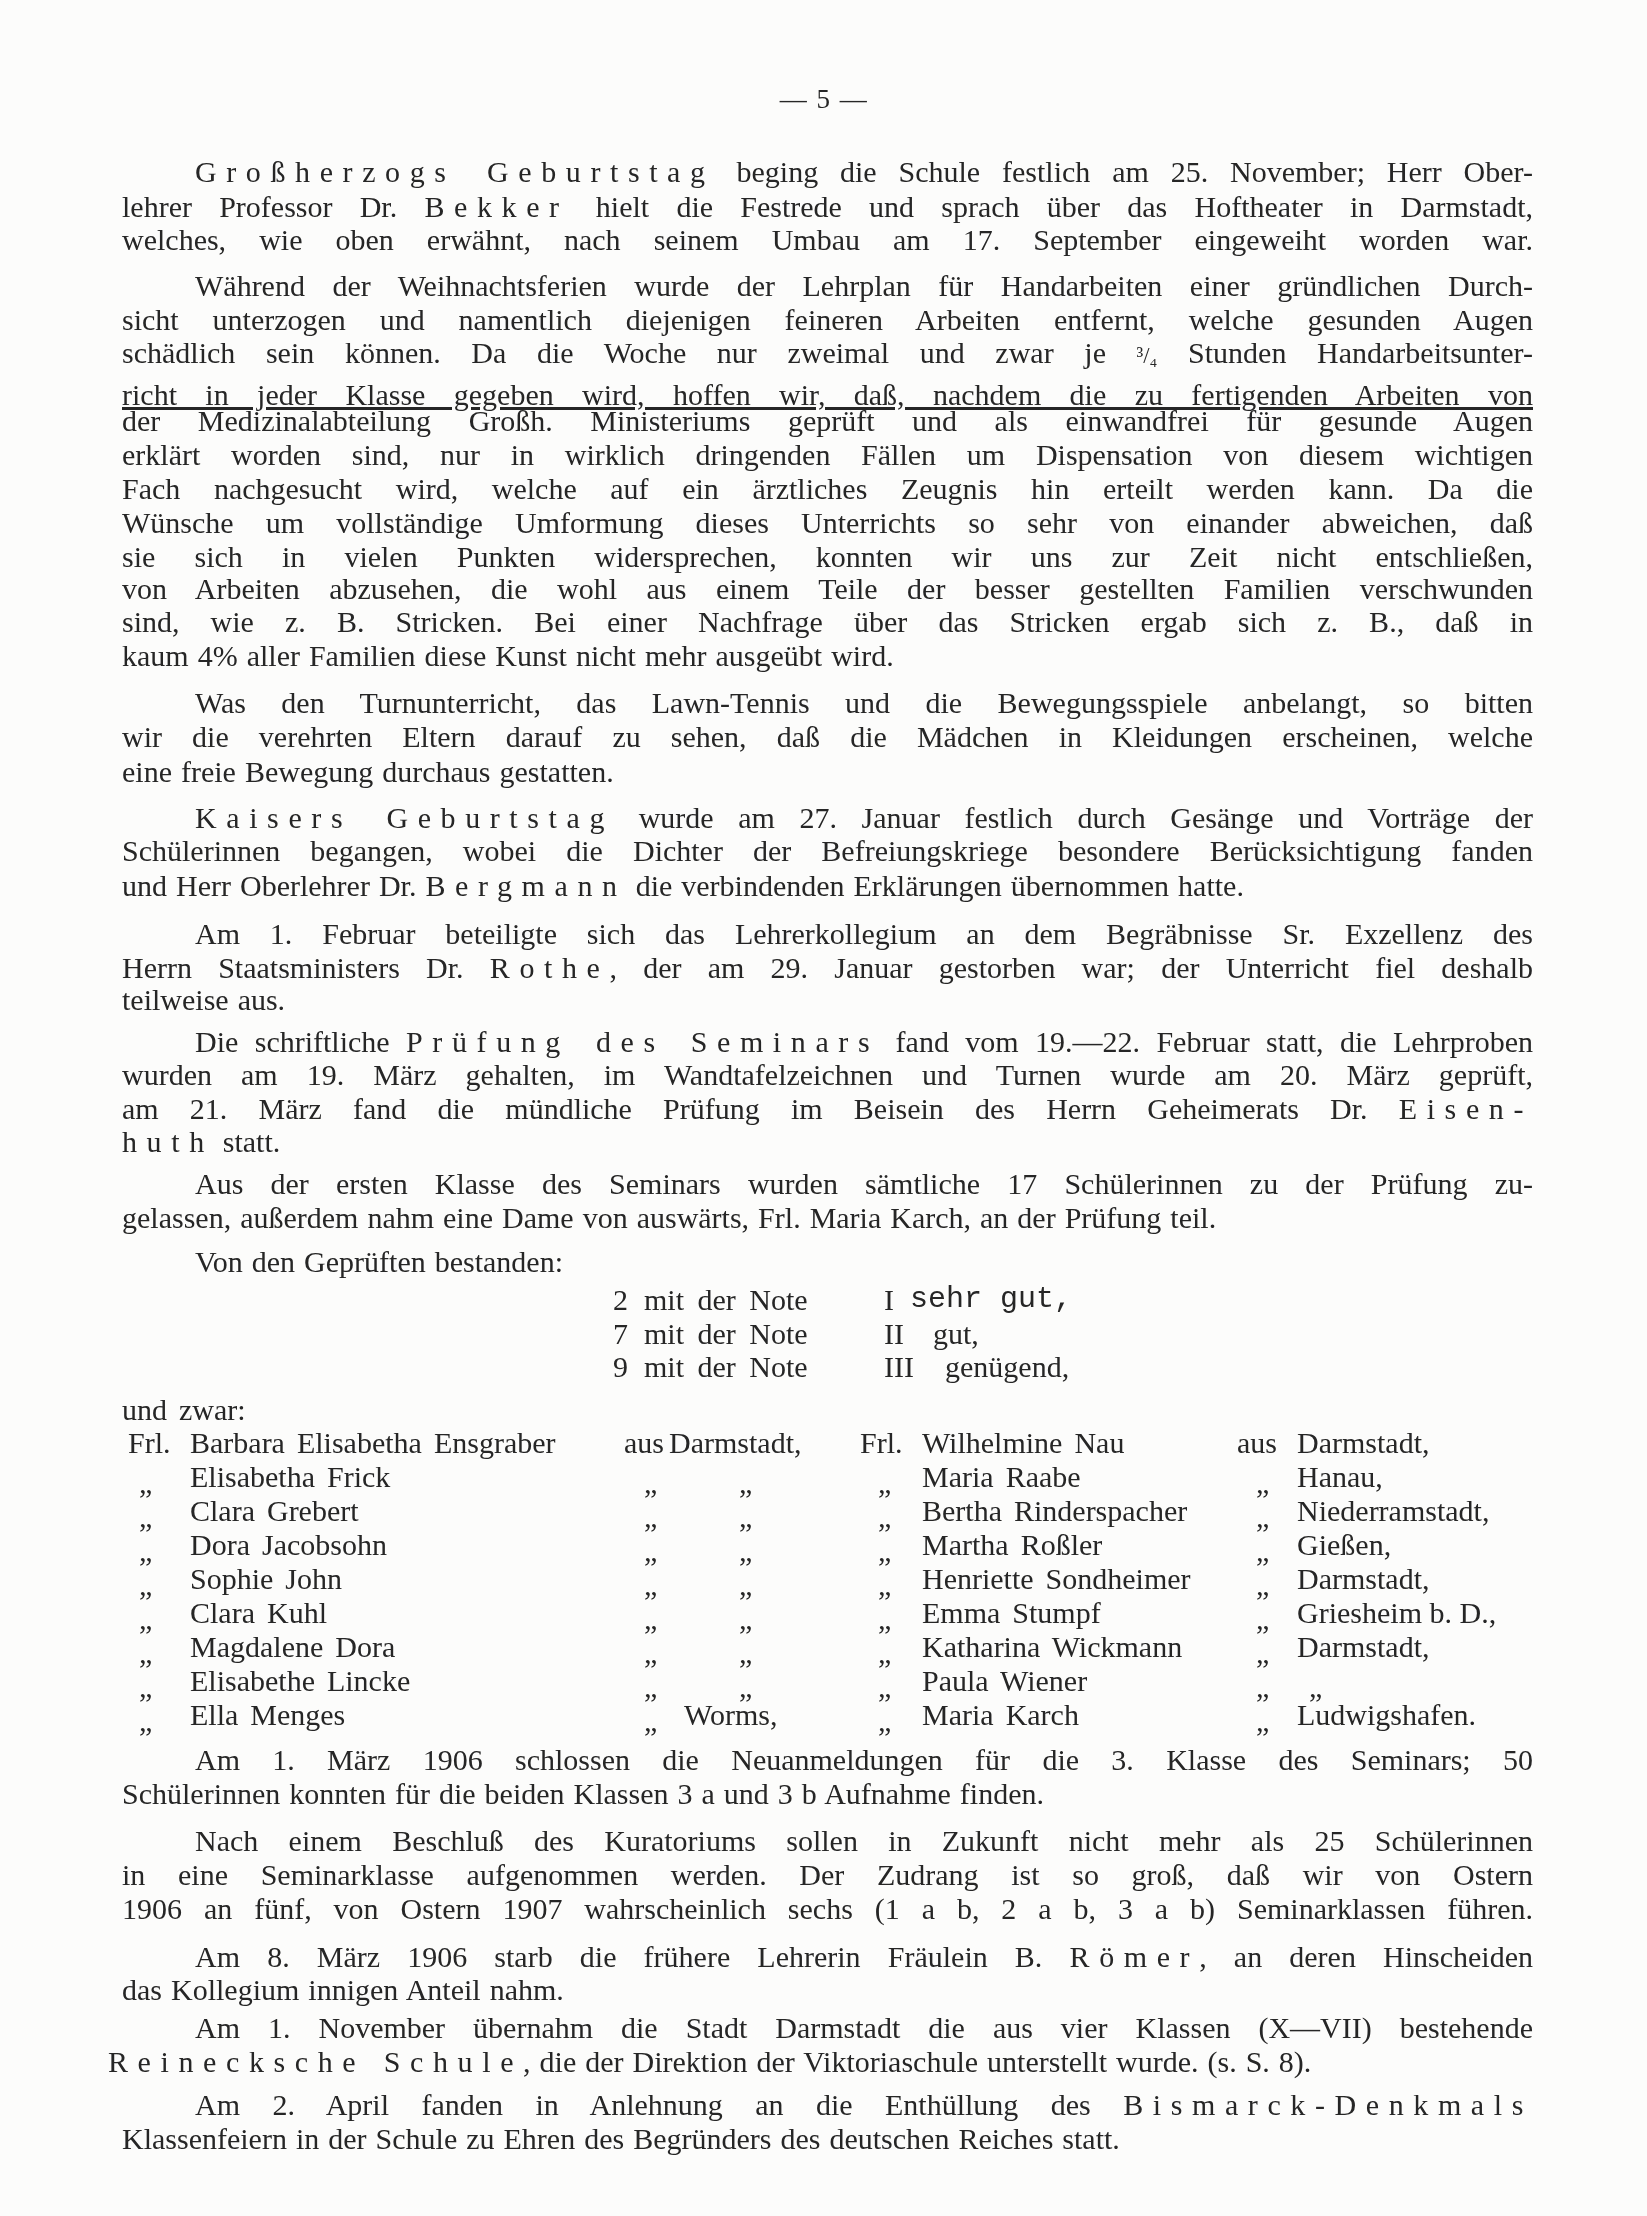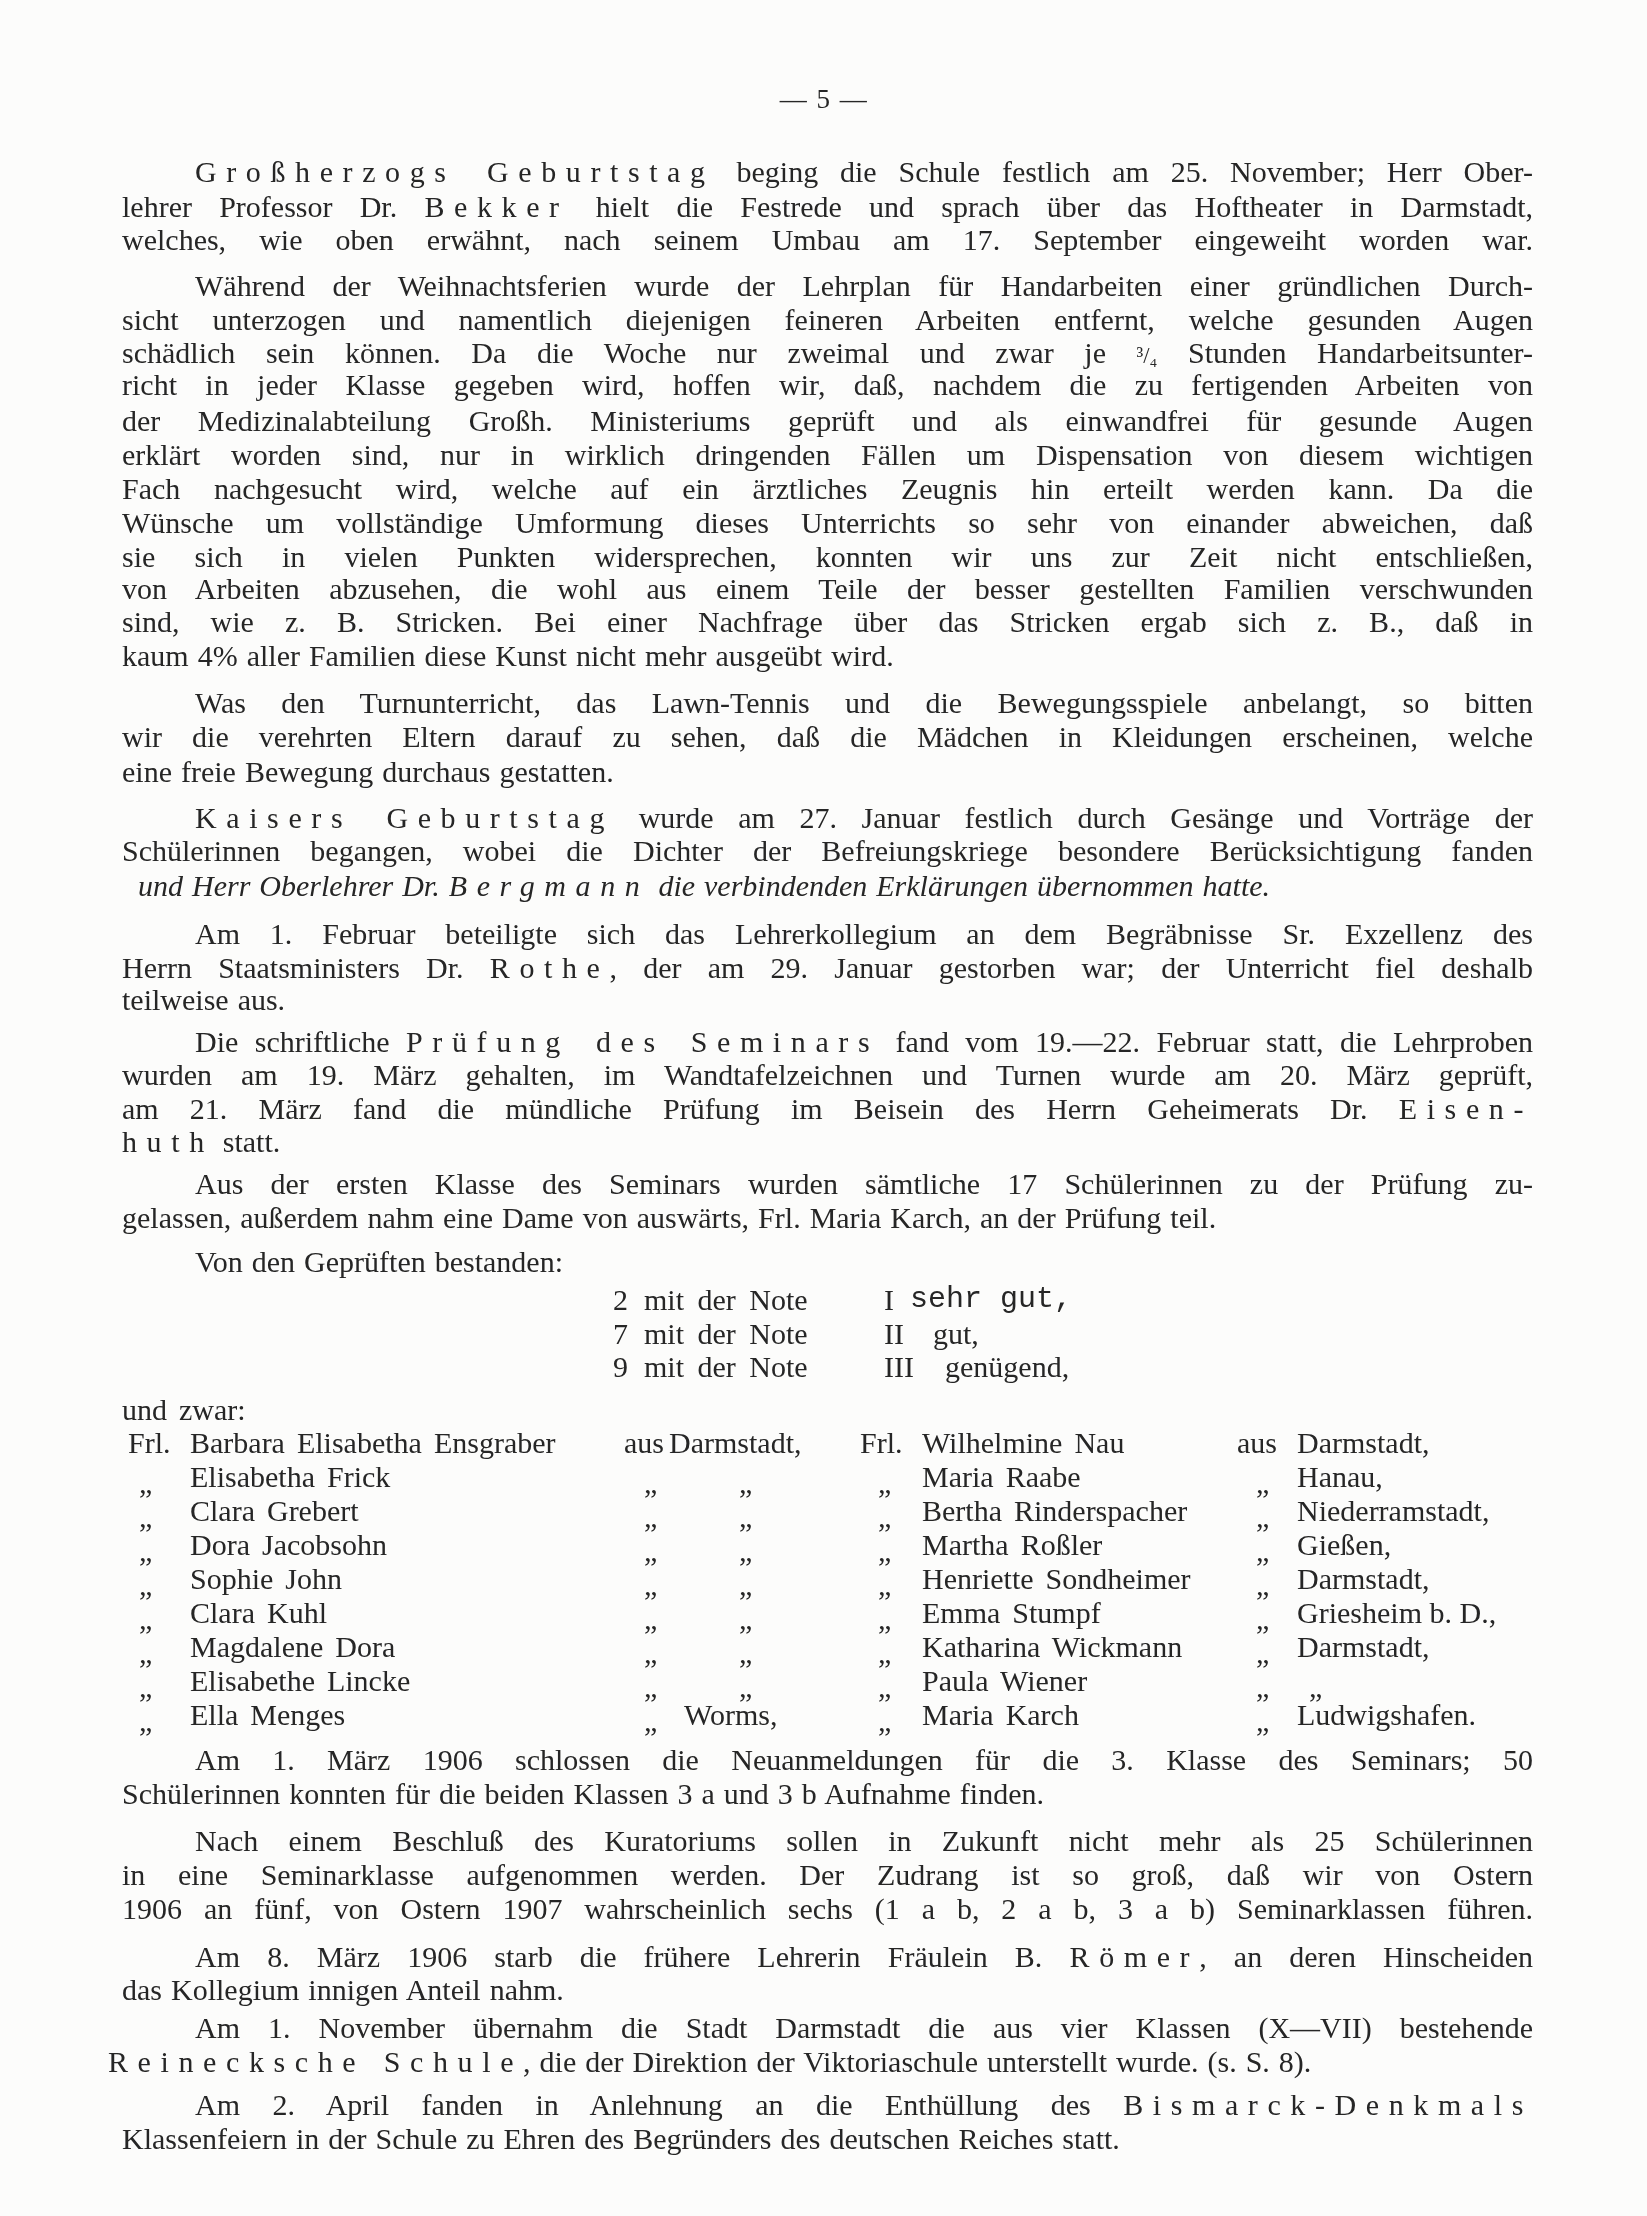--- a/index.html
+++ b/index.html
@@ -31,39 +31,39 @@
   <div id="body-text">
       <div class="para">
         <div class="line j" style="left: 195px; width: 1338px; top: 155px;"><span class="sp">Großherzogs Geburtstag</span><span class="seg"> beging die Schule festlich am 25. November; Herr Ober-</span></div>
         <div class="line j" style="left: 122px; width: 1411px; top: 190px;"><span class="seg">lehrer Professor Dr. </span><span class="sp">Bekker</span><span class="seg"> hielt die Festrede und sprach über das Hoftheater in Darmstadt,</span></div>
         <div class="line j" style="left: 122px; width: 1411px; top: 223px;"><span class="seg">welches, wie oben erwähnt, nach seinem Umbau am 17. September eingeweiht worden war.</span></div>
       </div>
       <div class="para">
         <div class="line j" style="left: 195px; width: 1338px; top: 269px;"><span class="seg">Während der Weihnachtsferien wurde der Lehrplan für Handarbeiten einer gründlichen Durch-</span></div>
         <div class="line j" style="left: 122px; width: 1411px; top: 303px;"><span class="seg">sicht unterzogen und namentlich diejenigen feineren Arbeiten entfernt, welche gesunden Augen</span></div>
         <div class="line j" style="left: 122px; width: 1411px; top: 336px;"><span class="seg">schädlich sein können. Da die Woche nur zweimal und zwar je </span><span class="frac-seg" style="font-size: 22.5px;">³/₄</span><span class="seg"> Stunden Handarbeitsunter-</span></div>
-        <div class="line j" style="left: 122px; width: 1411px; top: 368px;"><span class="seg">richt in jeder Klasse gegeben wird, hoffen wir, daß, nachdem die zu fertigenden Arbeiten von</span></div>
+        <div class="line j" style="left: 122px; width: 1411px; top: 378px; text-decoration: underline;"><span class="seg">richt in jeder Klasse gegeben wird, hoffen wir, daß, nachdem die zu fertigenden Arbeiten von</span></div>
         <div class="line j" style="left: 122px; width: 1411px; top: 404px;"><span class="seg">der Medizinalabteilung Großh. Ministeriums geprüft und als einwandfrei für gesunde Augen</span></div>
         <div class="line j" style="left: 122px; width: 1411px; top: 438px;"><span class="seg">erklärt worden sind, nur in wirklich dringenden Fällen um Dispensation von diesem wichtigen</span></div>
         <div class="line j" style="left: 122px; width: 1411px; top: 472px;"><span class="seg">Fach nachgesucht wird, welche auf ein ärztliches Zeugnis hin erteilt werden kann. Da die</span></div>
         <div class="line j" style="left: 122px; width: 1411px; top: 506px;"><span class="seg">Wünsche um vollständige Umformung dieses Unterrichts so sehr von einander abweichen, daß</span></div>
         <div class="line j" style="left: 122px; width: 1411px; top: 540px;"><span class="seg">sie sich in vielen Punkten widersprechen, konnten wir uns zur Zeit nicht entschließen,</span></div>
         <div class="line j" style="left: 122px; width: 1411px; top: 572px;"><span class="seg">von Arbeiten abzusehen, die wohl aus einem Teile der besser gestellten Familien verschwunden</span></div>
         <div class="line j" style="left: 122px; width: 1411px; top: 605px;"><span class="seg">sind, wie z. B. Stricken. Bei einer Nachfrage über das Stricken ergab sich z. B., daß in</span></div>
         <div class="line" style="left: 122px; width: 1411px; top: 639px;"><span class="seg">kaum 4% aller Familien diese Kunst nicht mehr ausgeübt wird.</span></div>
       </div>
       <div class="para">
         <div class="line j" style="left: 195px; width: 1338px; top: 686px;"><span class="seg">Was den Turnunterricht, das Lawn-Tennis und die Bewegungsspiele anbelangt, so bitten</span></div>
         <div class="line j" style="left: 122px; width: 1411px; top: 720px;"><span class="seg">wir die verehrten Eltern darauf zu sehen, daß die Mädchen in Kleidungen erscheinen, welche</span></div>
         <div class="line" style="left: 122px; width: 1411px; top: 755px;"><span class="seg">eine freie Bewegung durchaus gestatten.</span></div>
       </div>
       <div class="para">
         <div class="line j" style="left: 195px; width: 1338px; top: 801px;"><span class="sp">Kaisers Geburtstag</span><span class="seg"> wurde am 27. Januar festlich durch Gesänge und Vorträge der</span></div>
         <div class="line j" style="left: 122px; width: 1411px; top: 834px;"><span class="seg">Schülerinnen begangen, wobei die Dichter der Befreiungskriege besondere Berücksichtigung fanden</span></div>
-        <div class="line" style="left: 138px; width: 1411px; top: 869px; font-style: italic;"><span class="seg">und Herr Oberlehrer Dr. </span><span class="sp">Bergmann</span><span class="seg"> die verbindenden Erklärungen übernommen hatte.</span></div>
+        <div class="line" style="left: 122px; width: 1411px; top: 869px;"><span class="seg">und Herr Oberlehrer Dr. </span><span class="sp">Bergmann</span><span class="seg"> die verbindenden Erklärungen übernommen hatte.</span></div>
       </div>
       <div class="para">
         <div class="line j" style="left: 195px; width: 1338px; top: 917px;"><span class="seg">Am 1. Februar beteiligte sich das Lehrerkollegium an dem Begräbnisse Sr. Exzellenz des</span></div>
         <div class="line j" style="left: 122px; width: 1411px; top: 951px;"><span class="seg">Herrn Staatsministers Dr. </span><span class="sp">Rothe</span><span class="seg">, der am 29. Januar gestorben war; der Unterricht fiel deshalb</span></div>
         <div class="line" style="left: 122px; width: 1411px; top: 983px;"><span class="seg">teilweise aus.</span></div>
       </div>
       <div class="para">
         <div class="line j" style="left: 195px; width: 1338px; top: 1025px;"><span class="seg">Die schriftliche </span><span class="sp">Prüfung des Seminars</span><span class="seg"> fand vom 19.—22. Februar statt, die Lehrproben</span></div>
         <div class="line j" style="left: 122px; width: 1411px; top: 1058px;"><span class="seg">wurden am 19. März gehalten, im Wandtafelzeichnen und Turnen wurde am 20. März geprüft,</span></div>
         <div class="line j" style="left: 122px; width: 1411px; top: 1092px;"><span class="seg">am 21. März fand die mündliche Prüfung im Beisein des Herrn Geheimerats Dr. </span><span class="sp">Eisen-</span></div>

